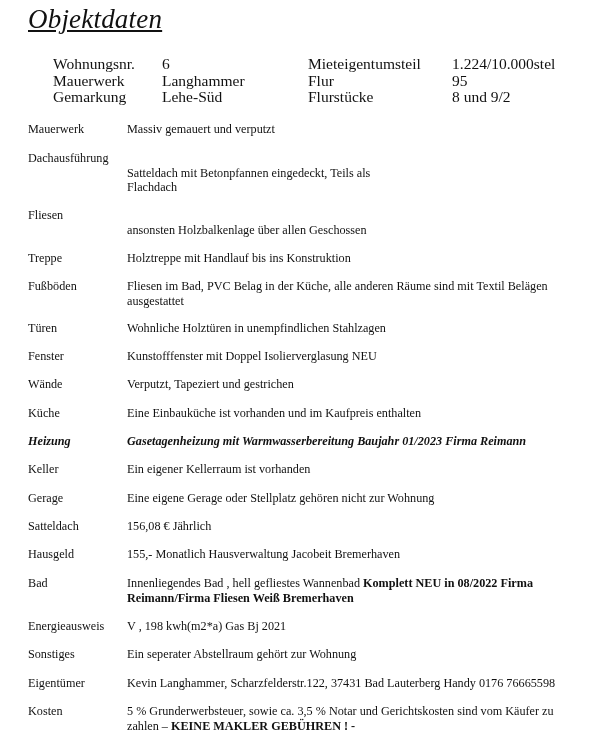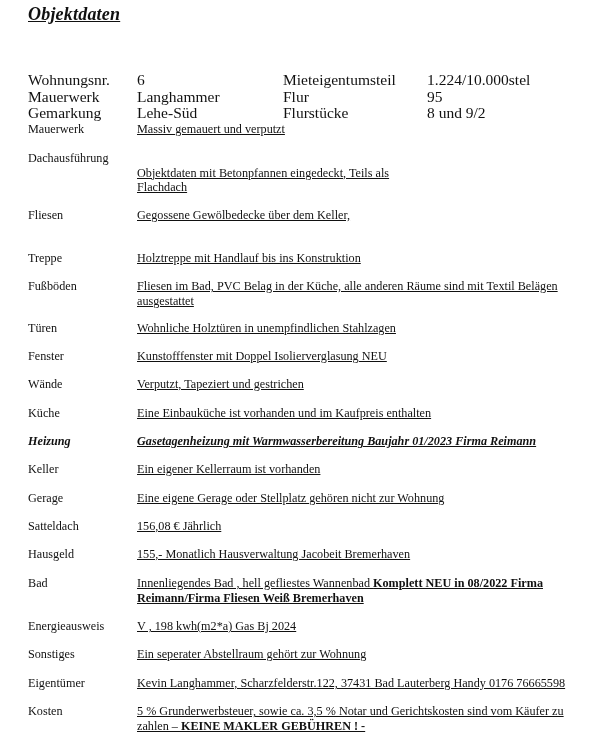--- a/index.html
+++ b/index.html
@@ -2,34 +2,34 @@
 <html><head>
 <meta charset="utf-8">
 <style>
   html, body { margin: 0; padding: 0; background: #ffffff; }
   body {
     width: 605px; height: 750px; overflow: hidden; position: relative;
     font-family: "Liberation Serif", "DejaVu Serif", serif; color: #111111;
   }
   .title {
     position: absolute; left: 28px; top: 4px;
-    font-size: 18px; font-weight: bold; font-style: italic;
+    font-size: 27px; font-weight: normal; font-style: italic;
     text-decoration: underline; letter-spacing: 0.2px;
   }
   .topgrid {
     position: absolute; left: 28px; top: 56px;
     font-size: 15.5px; line-height: 16.5px;
   }
   .toprow { position: relative; height: 16.5px; white-space: nowrap; }
-  .toprow span { position: absolute; top: 16px; }
+  .toprow span { position: absolute; top: 0; margin-left: 25px; }
   .c1 { left: 0; } .c2 { left: 109px; } .c3 { left: 255px; } .c4 { left: 399px; }
   .rows { position: absolute; left: 28px; top: 0; width: 560px; }
   .row { position: absolute; left: 0; width: 560px; font-size: 12.2px; line-height: 14.5px; }
   .row .lbl { position: absolute; left: 0; top: 0; white-space: nowrap; }
-  .row .val { position: absolute; left: 109px; top: 0; width: 450px; text-decoration: underline; }
+  .row .val { position: absolute; left: 99px; top: 0; width: 450px; }
   .bi { font-weight: bold; font-style: italic; }
   b { font-weight: bold; }
 </style>
 </head>
 <body>
 
 <div class="title">Objektdaten</div>
 
 <div class="topgrid">
   <div class="toprow">
@@ -54,28 +54,29 @@
 
 <div class="rows">
   <div class="row" style="top:122px">
     <span class="lbl">Mauerwerk</span>
     <span class="val">Massiv gemauert und verputzt</span>
   </div>
   <div class="row" style="top:151px">
     <span class="lbl">Dachausführung</span>
     <span class="val">
       <br>
-      <span>Objektdaten mit Betonpfannen eingedeckt, Teils als</span><br>
+      <span>Satteldach mit Betonpfannen eingedeckt, Teils als</span><br>
       <span>Flachdach</span>
     </span>
   </div>
   <div class="row" style="top:208px">
     <span class="lbl">Fliesen</span>
     <span class="val">
-      <span>Gegossene Gewölbedecke über dem Keller,</span><br>
+      <br>
+      <span>ansonsten Holzbalkenlage über allen Geschossen</span>
     </span>
   </div>
   <div class="row" style="top:251px">
     <span class="lbl">Treppe</span>
     <span class="val">Holztreppe mit Handlauf bis ins Konstruktion</span>
   </div>
   <div class="row" style="top:279px">
     <span class="lbl">Fußböden</span>
     <span class="val">Fliesen im Bad, PVC Belag in der Küche, alle anderen Räume sind mit Textil Belägen ausgestattet</span>
   </div>
@@ -114,21 +115,21 @@
   <div class="row" style="top:547px">
     <span class="lbl">Hausgeld</span>
     <span class="val">155,- Monatlich Hausverwaltung Jacobeit Bremerhaven</span>
   </div>
   <div class="row" style="top:576px">
     <span class="lbl">Bad</span>
     <span class="val"><span>Innenliegendes Bad , hell gefliestes Wannenbad </span><b>Komplett NEU in 08/2022  Firma Reimann/Firma Fliesen Weiß Bremerhaven</b></span>
   </div>
   <div class="row" style="top:619px">
     <span class="lbl">Energieausweis</span>
-    <span class="val">V , 198 kwh(m2*a) Gas Bj 2024</span>
+    <span class="val">V , 198 kwh(m2*a) Gas Bj 2021</span>
   </div>
   <div class="row" style="top:647px">
     <span class="lbl">Sonstiges</span>
     <span class="val">Ein seperater Abstellraum gehört zur Wohnung</span>
   </div>
   <div class="row" style="top:676px">
     <span class="lbl">Eigentümer</span>
     <span class="val">Kevin Langhammer, Scharzfelderstr.122, 37431 Bad Lauterberg Handy 0176 76665598</span>
   </div>
   <div class="row" style="top:704px">

